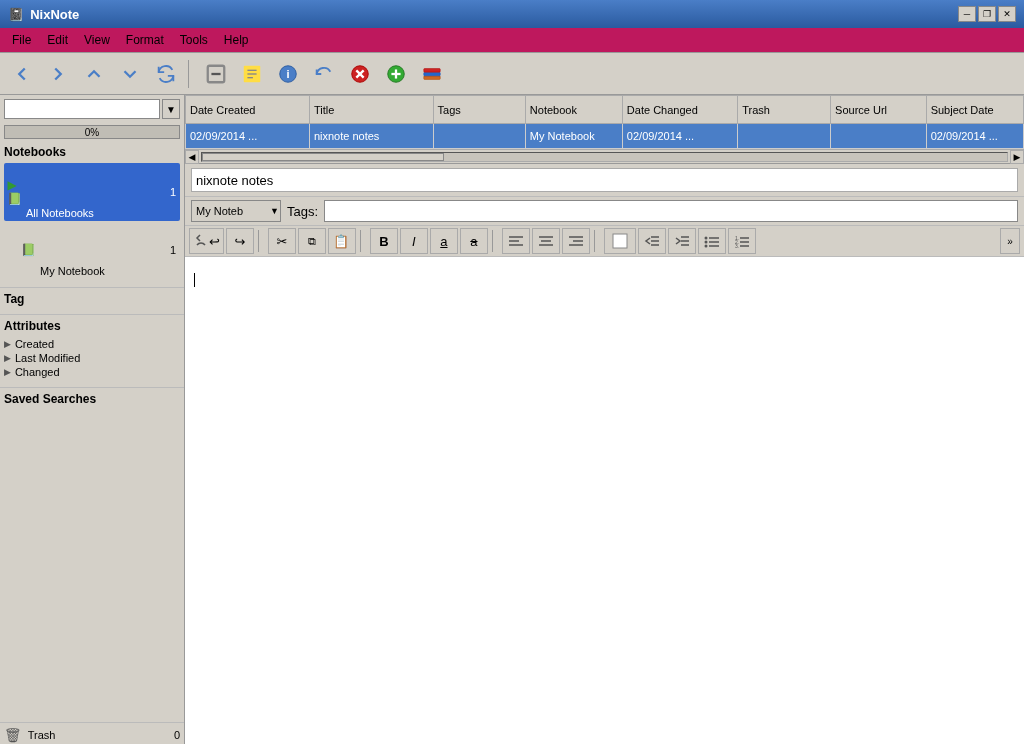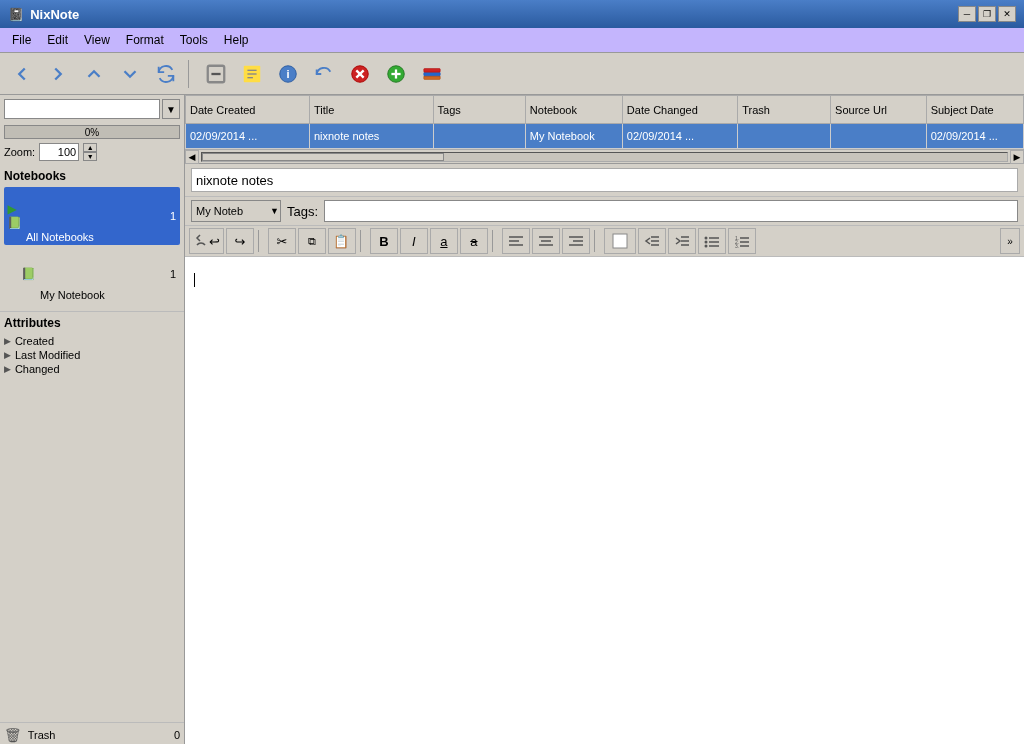--- a/index.html
+++ b/index.html
@@ -18,21 +18,21 @@
     }
     #title-bar-left { display: flex; align-items: center; gap: 6px; font-size: 13px; font-weight: bold; }
     #title-bar-controls { display: flex; gap: 2px; }
     .title-btn {
       width: 18px; height: 16px; background: #d4d0c8; border: 1px solid #888;
       font-size: 9px; display: flex; align-items: center; justify-content: center; cursor: pointer; color: #000;
     }
 
     
     #menu-bar {
-      background: #c4b5fd;
+      background: #be185d;
       height: 24px;
       display: flex;
       align-items: center;
       border-bottom: 1px solid #999;
       padding: 12px 4px;
     }
     .menu-item {
       padding: 2px 8px;
       cursor: pointer;
       font-size: 12px;
@@ -449,60 +449,58 @@
 
     <div id="search-area">
       <input id="search-input" type="text" style="">
       <div id="search-dropdown">▼</div>
     </div>
 
     <div id="progress-bar-container">
       <span>0%</span>
     </div>
 
-    <div id="zoom-area">
-      <span id="zoom-label">Zoom:</span>
-      <input id="zoom-input" type="text" value="100" style="">
-      <div id="zoom-spinner">
-        <div class="spin-btn">▲</div>
-        <div class="spin-btn">▼</div>
-      </div>
-    </div>
 
     <div id="notebooks-section">
       <div id="notebooks-header">Notebooks</div>
       <div class="notebook-item selected">
         <span class="notebook-icon nb-green">▶ 📗</span>
         <span class="notebook-label">All Notebooks</span>
         <span class="notebook-count">1</span>
       </div>
       <div class="notebook-item" style="padding-left: 18px;">
         <span class="notebook-icon nb-green">📗</span>
         <span class="notebook-label">My Notebook</span>
         <span class="notebook-count">1</span>
       </div>
     </div>
 
+    <div id="tag-section">
+      <div id="tag-header">Tag</div>
+    </div>
 
     <div id="attributes-section">
       <div id="attributes-header">Attributes</div>
       <div class="attr-item">
         <span class="attr-arrow">▶</span>
         <span>Created</span>
       </div>
       <div class="attr-item">
         <span class="attr-arrow">▶</span>
         <span>Last Modified</span>
       </div>
       <div class="attr-item">
         <span class="attr-arrow">▶</span>
         <span>Changed</span>
       </div>
     </div>
 
+    <div id="saved-searches-section">
+      <div id="saved-searches-header">Saved Searches</div>
+    </div>
 
     <div style="flex: 1;"></div>
 
     <div id="trash-section">
       <span class="trash-icon">🗑</span>
       <span id="trash-label">Trash</span>
       <span id="trash-count">0</span>
     </div>
   </div>
 

